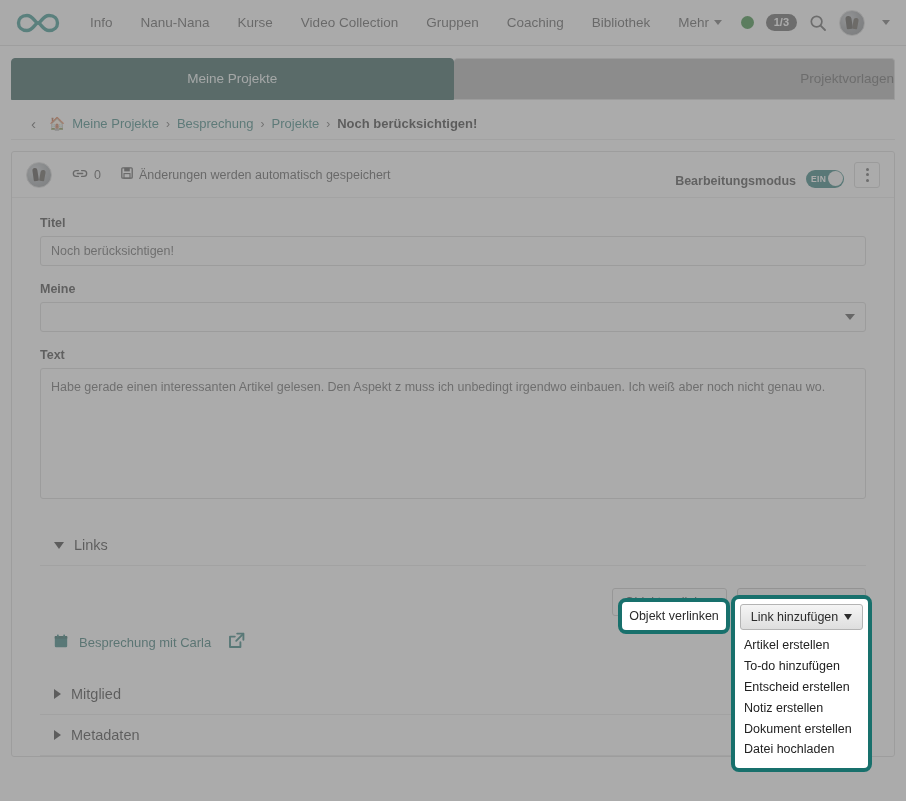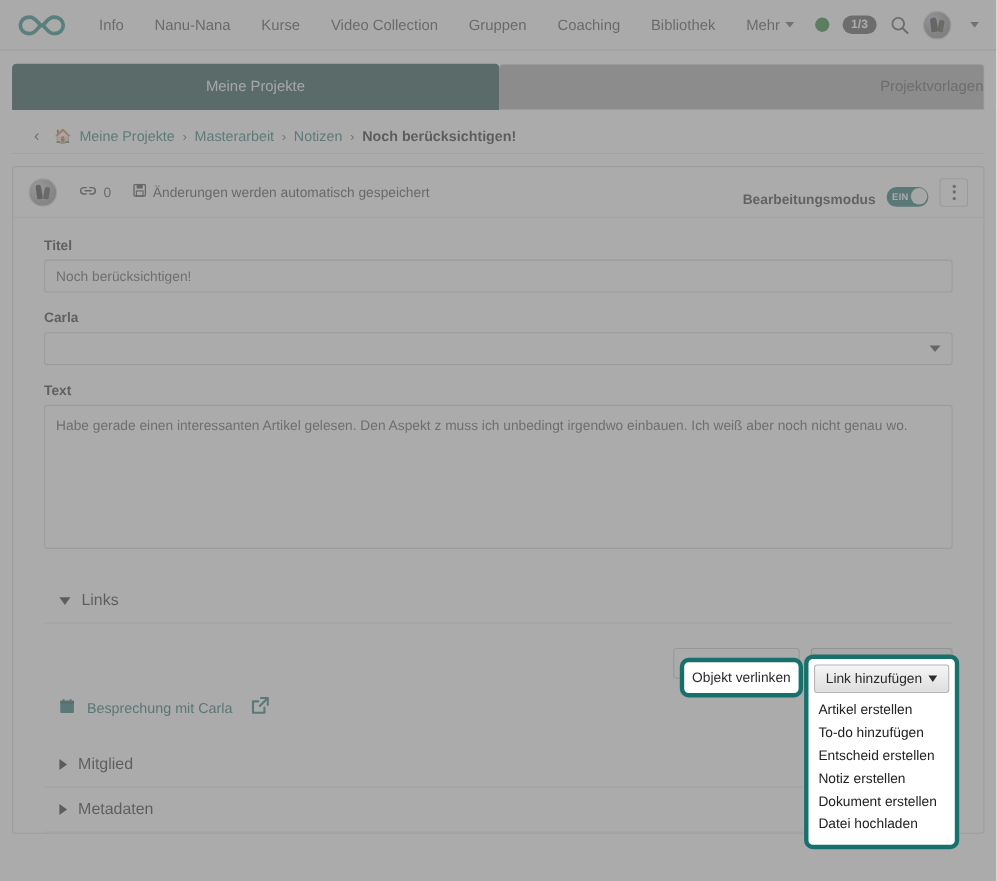--- a/index.html
+++ b/index.html
@@ -336,23 +336,23 @@
   <div id="tabs">
     <div class="tab active">Meine Projekte</div>
     <div class="tab inactive">Projektvorlagen</div>
   </div>
 
   <div id="breadcrumb">
     <span class="bc-back">‹</span>
     <span class="home-ico">🏠</span>
     <span class="bc-link">Meine Projekte</span>
     <span class="bc-sep">›</span>
-    <span class="bc-link">Masterarbeit</span>
+    <span class="bc-link">Besprechung</span>
     <span class="bc-sep">›</span>
-    <span class="bc-link">Notizen</span>
+    <span class="bc-link">Projekte</span>
     <span class="bc-sep">›</span>
     <span class="bc-current">Noch berücksichtigen!</span>
   </div>
 
   <div id="card">
 
     <div id="card-toolbar">
       <span class="tb-avatar"></span>
 
       <span class="tb-item">
@@ -392,21 +392,21 @@
     </div>
 
     <div id="form-area">
 
       <div class="field-block">
         <label class="field-label">Titel</label>
         <input class="text-input" value="Noch berücksichtigen!" style="">
       </div>
 
       <div class="field-block">
-        <label class="field-label">Carla</label>
+        <label class="field-label">Meine</label>
         <div class="select-input">
           <span></span>
           <span class="select-caret"></span>
         </div>
       </div>
 
       <div class="field-block">
         <label class="field-label">Text</label>
         <textarea class="textarea-input" style="">Habe gerade einen interessanten Artikel gelesen. Den Aspekt z muss ich unbedingt irgendwo einbauen. Ich weiß aber noch nicht genau wo.</textarea>
       </div>

